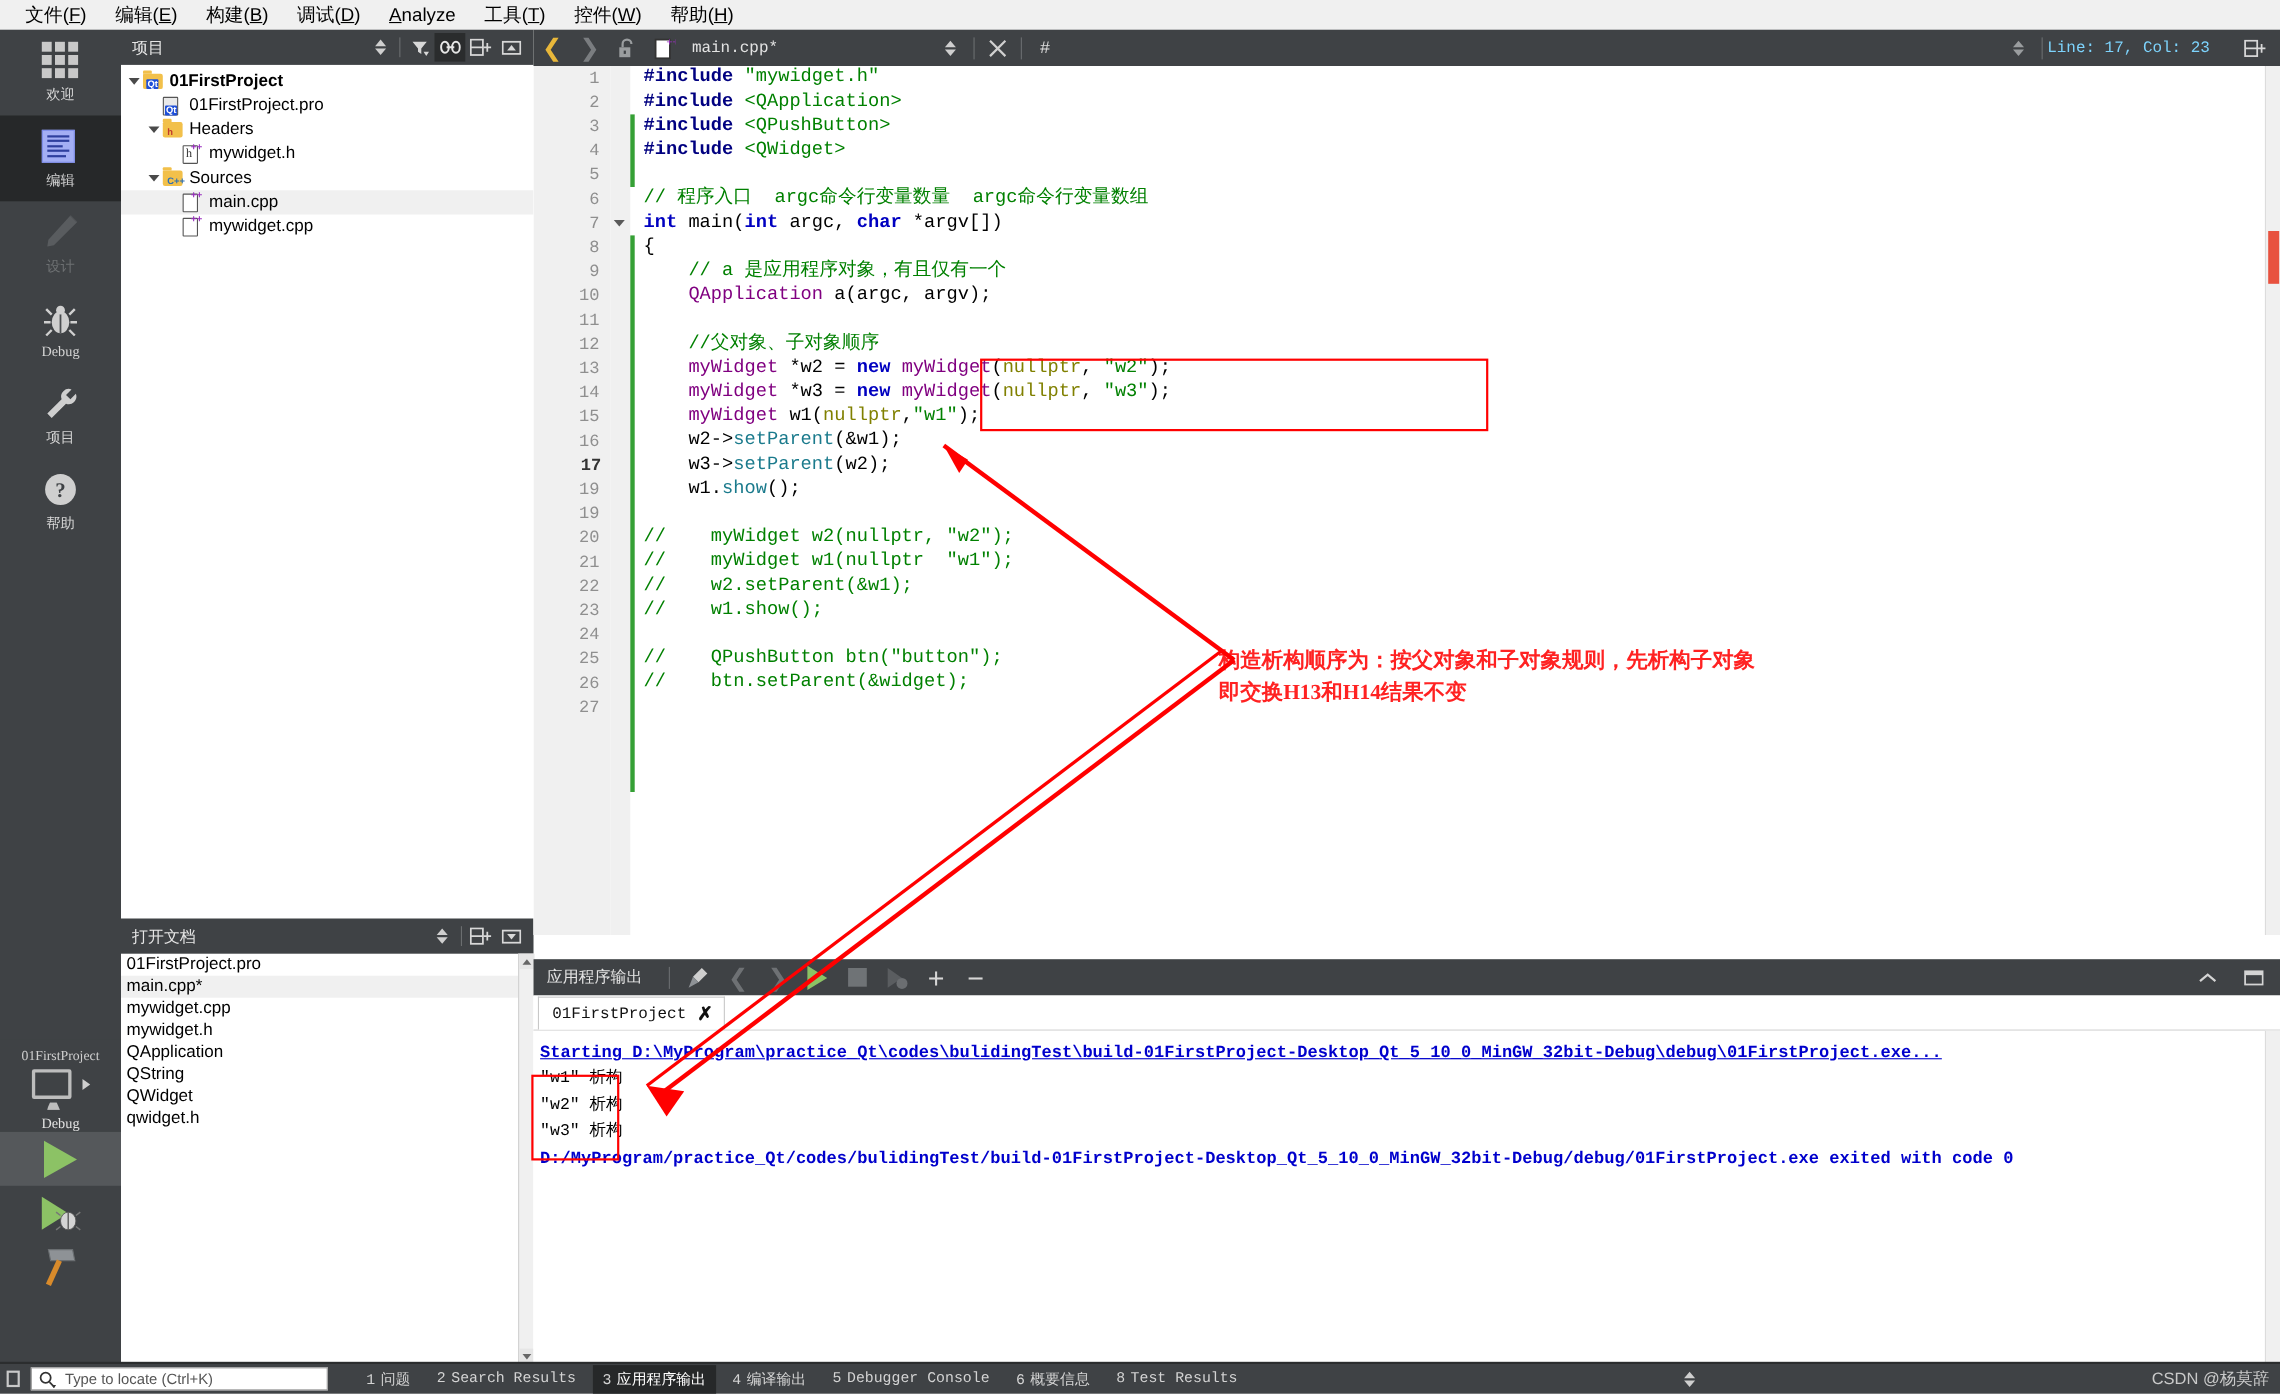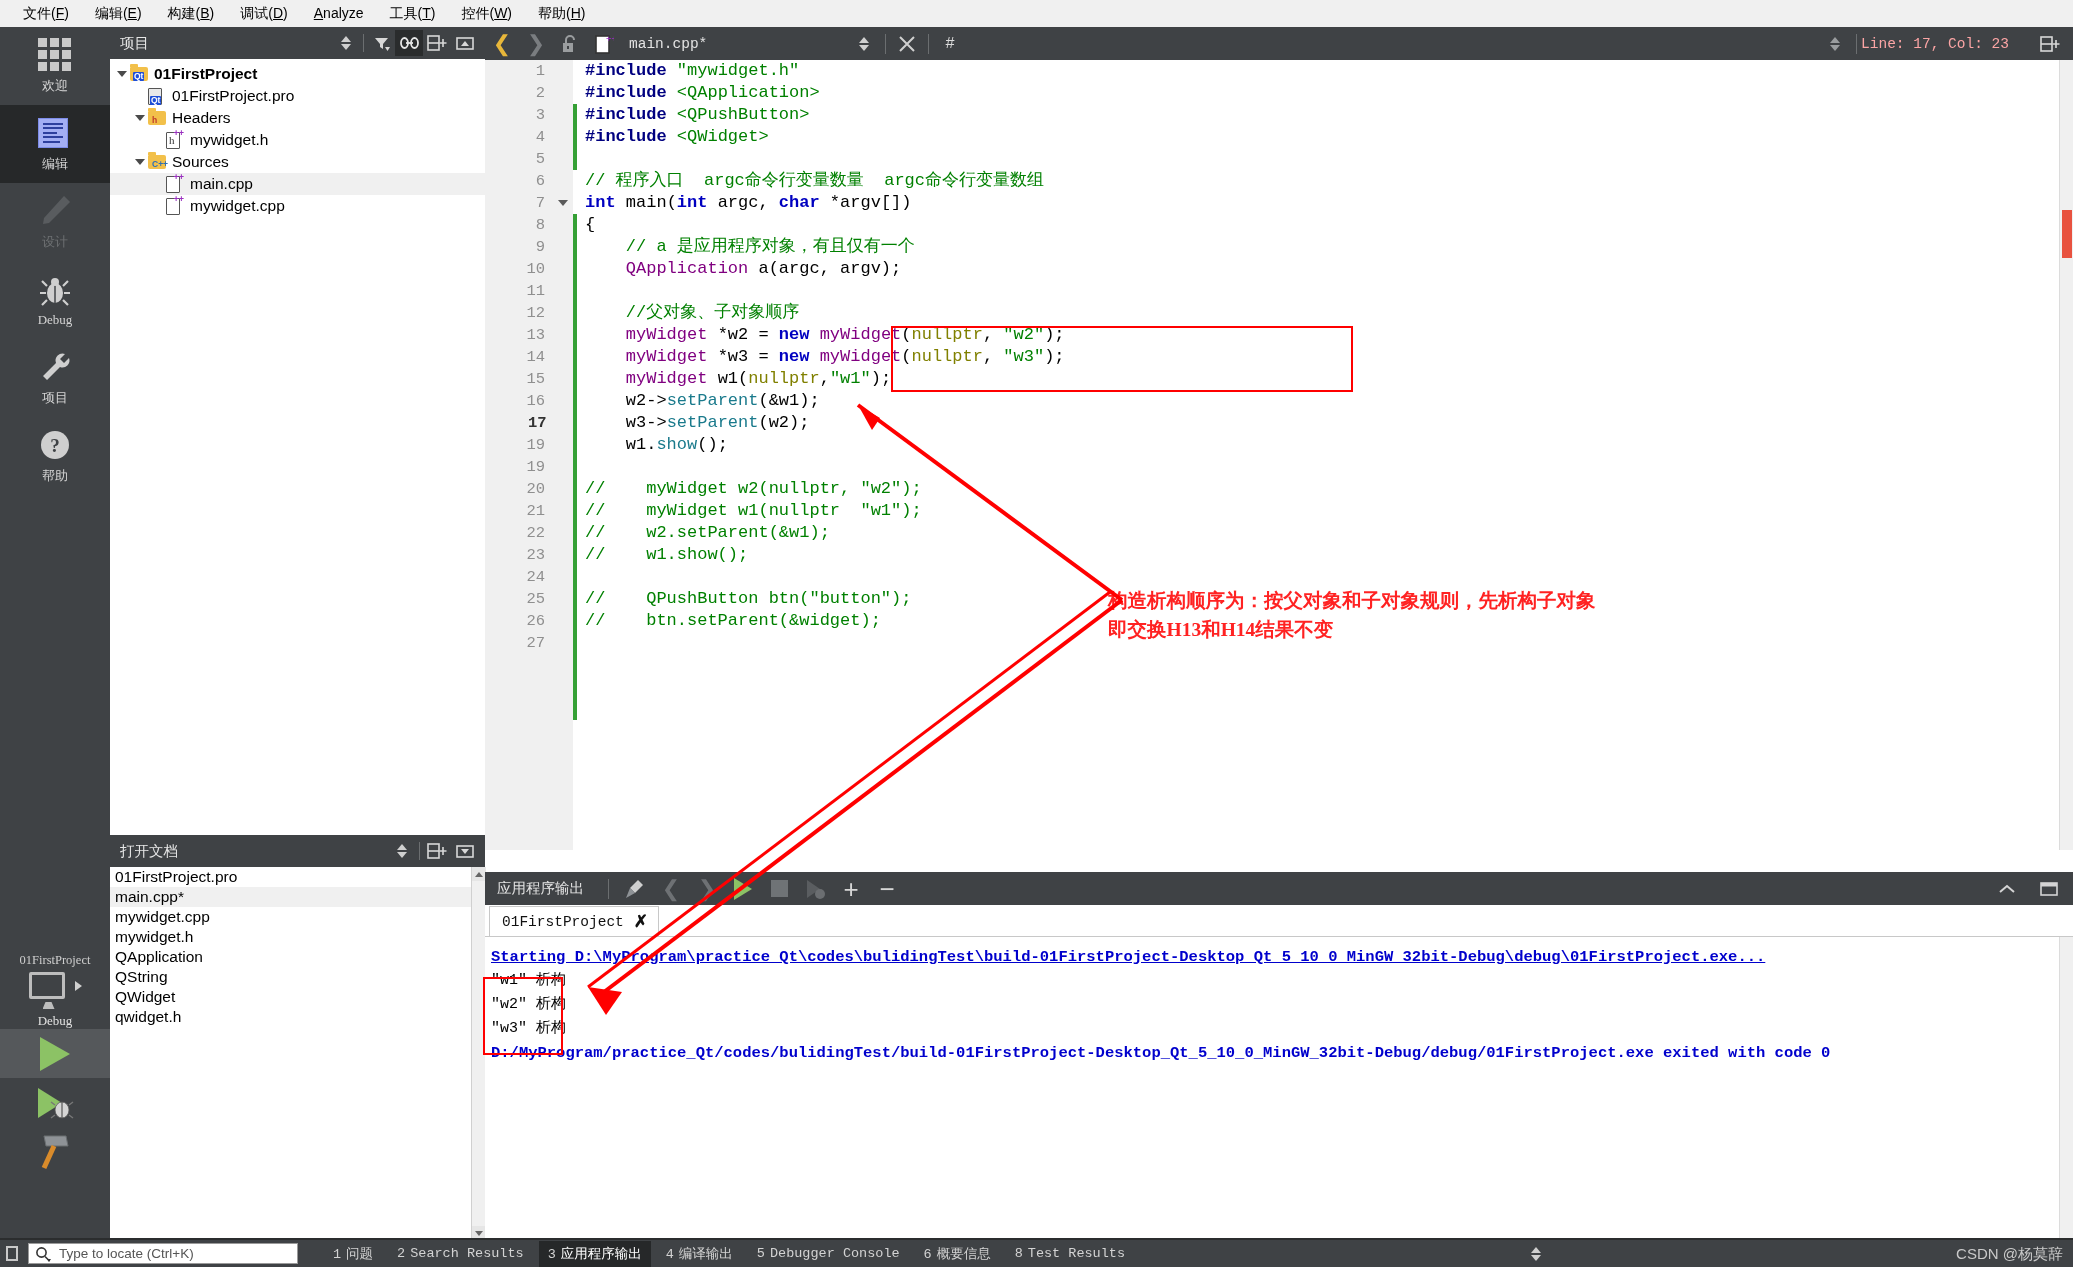--- a/index.html
+++ b/index.html
@@ -2,21 +2,21 @@
 <html><head>
 <meta charset="utf-8">
 <style>
   * { box-sizing: border-box; margin:0; padding:0; }
   html,body { width:2073px; height:1267px; overflow:hidden; background:#ffffff;
     font-family:"Liberation Sans", sans-serif; }
 
   
   #menubar { position:absolute; left:0; top:0; width:2073px; height:27px;
     background:#f0f0f0; display:flex; align-items:center; padding-left:10px; }
-  .menu-item { font-size:14px; color:#000; padding:0 13px; line-height:27px; cursor:default; }
+  .menu-item { font-size:17px; color:#000; padding:0 13px; line-height:27px; cursor:default; }
   .menu-item u { text-decoration:underline; }
 
   
   #modebar { position:absolute; left:0; top:27px; width:110px; height:1213px;
     background:#3f4245; }
   .mode-btn { width:110px; height:78px; display:flex; flex-direction:column;
     align-items:center; justify-content:center; cursor:default; }
   .mode-btn.selected { background:#262829; }
   .mode-label { font-size:13px; color:#d4d4d4; margin-top:5px;
     font-family:"Liberation Serif", serif; }
@@ -110,21 +110,21 @@
   .chev { font-size:22px; line-height:22px; }
   .fname-box { display:flex; align-items:center; flex:0 0 260px; }
   .fname { font-size:14.5px; color:#e3e3e3; margin-left:8px;
     font-family:"Liberation Mono", monospace; }
   .tb-sep { width:1px;height:20px;background:#6b6e70; margin:0 4px;}
   .updown { display:flex; flex-direction:column; align-items:center; justify-content:center; gap:2px;}
   .ud-u{width:0;height:0;border-left:5px solid transparent;border-right:5px solid transparent;border-bottom:6px solid #cfcfcf;}
   .ud-d{width:0;height:0;border-left:5px solid transparent;border-right:5px solid transparent;border-top:6px solid #cfcfcf;}
   .ud-u.dim,.ud-d.dim{border-bottom-color:#9a9d9f;border-top-color:#9a9d9f;}
   .hashsym { color:#dcdcdc; font-size:16px; font-family:"Liberation Mono", monospace; }
-  .linecol { color:#fca5a5; font-size:14.5px; font-family:"Liberation Mono", monospace; }
+  .linecol { color:#7dd3fc; font-size:14.5px; font-family:"Liberation Mono", monospace; }
 
   
   #editor { position:absolute; left:485px; top:60px; width:1588px; height:790px;
     background:#ffffff; overflow:hidden; }
   #gutter { position:absolute; left:0; top:0; width:70px; height:790px; background:#f0f0f0; }
   .lnrow { height:22px; line-height:22px; text-align:right; padding-right:10px;
     font-size:15.5px; color:#8f8f8f; font-family:"Liberation Mono", monospace; }
   .lnrow.cur { color:#333; font-weight:bold;margin-left:43px; }
   #foldcol { position:absolute; left:70px; top:0; width:18px; height:790px; background:#f0f0f0; }
   .foldrow { height:22px; position:relative; }

